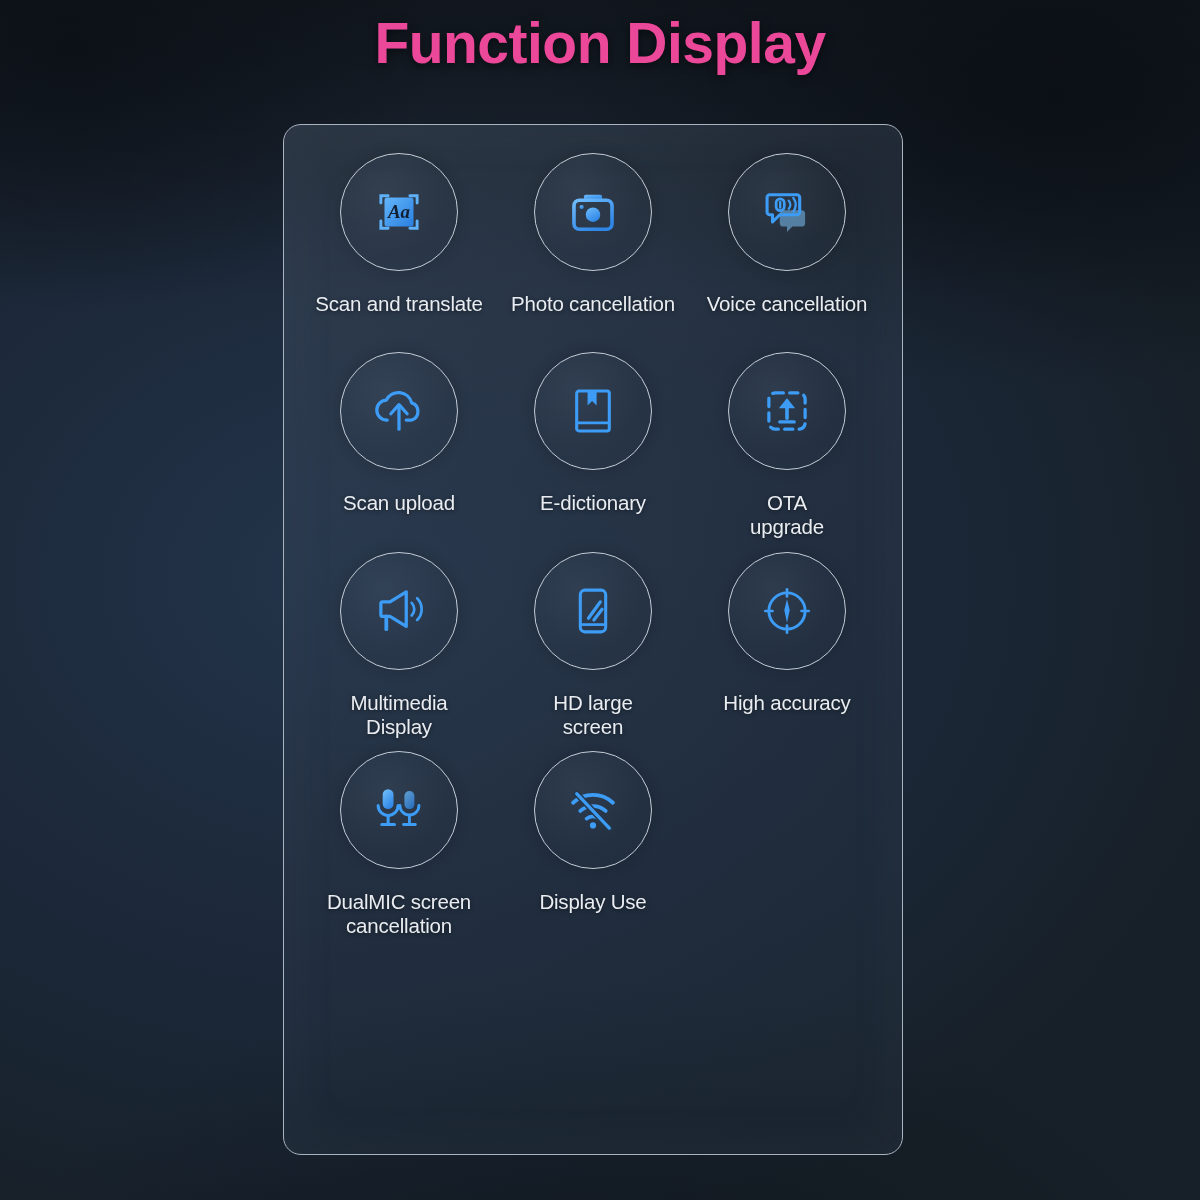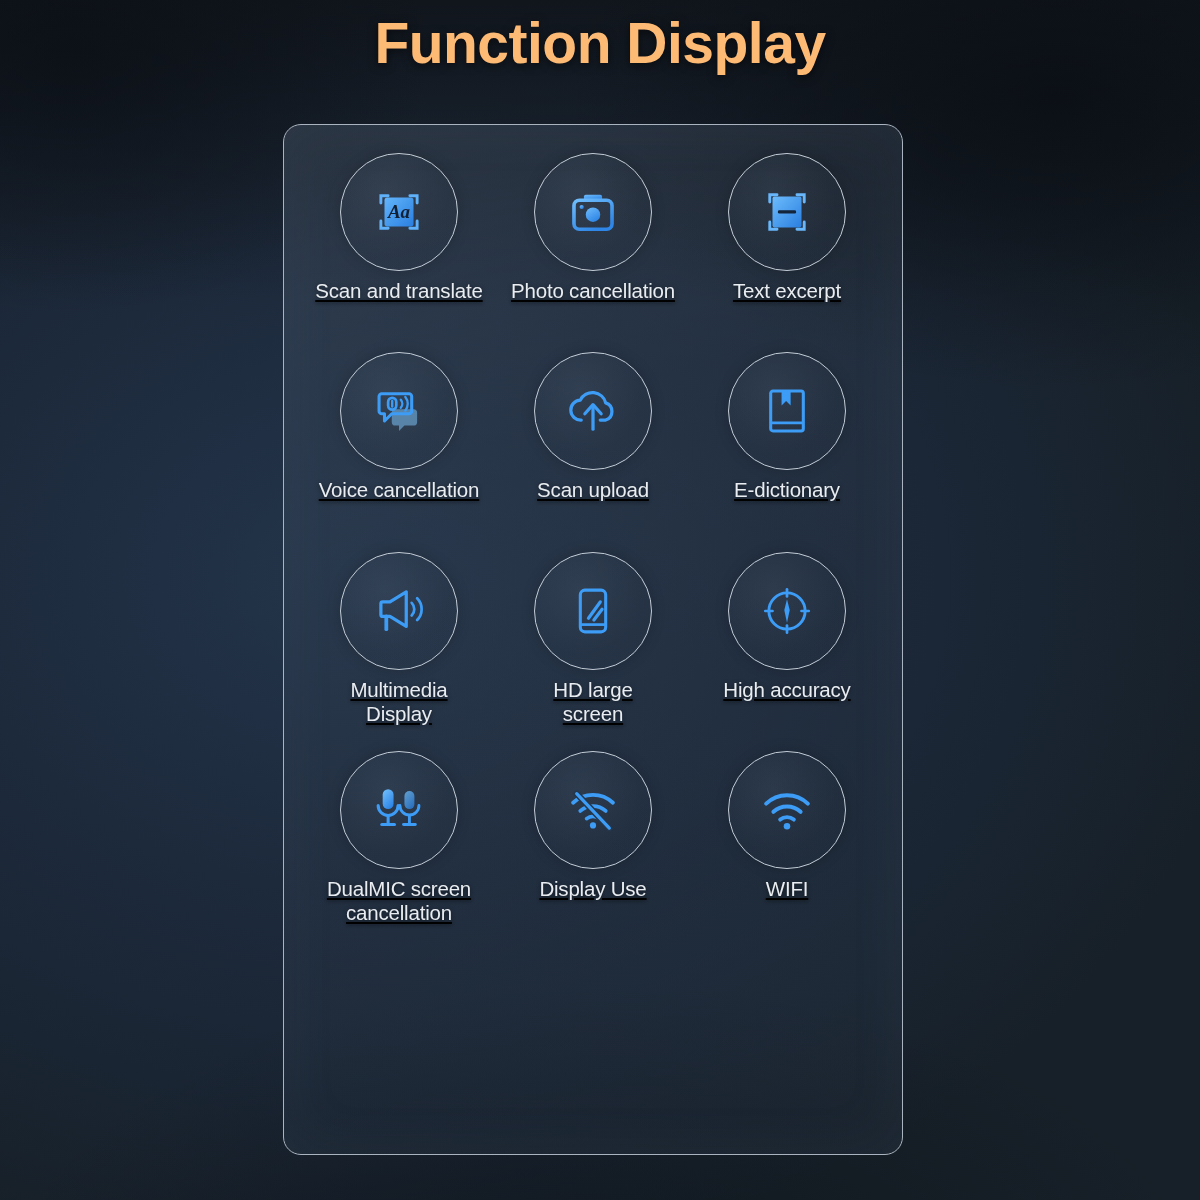--- a/index.html
+++ b/index.html
@@ -32,21 +32,21 @@
       radial-gradient(ellipse 520px 380px at 6% 4%, rgba(10,14,20,0.70) 0%, rgba(10,14,20,0) 70%),
       radial-gradient(ellipse 900px 520px at 50% 112%, rgba(12,18,26,0.70) 0%, rgba(12,18,26,0) 70%);
   }
 
   
   #title {
     position:absolute; left:0; top:10px; width:100%;
     text-align:center;
     font-size:57px;
     font-weight:bold;
-    color:#fdba74;
+    color:#ec4899;
     letter-spacing:-0.5px;
     text-shadow:0 2px 10px rgba(0,0,0,0.55);
   }
 
   
   #panel {
     position:absolute;
     left:283px; top:124px;
     width:620px; height:1031px;
     border-radius:18px;
@@ -62,37 +62,36 @@
     grid-template-rows:repeat(5,1fr);
     padding:22px 18px 10px 18px;
   }
 
   .cell {
     display:flex;
     flex-direction:column;
     align-items:center;
     justify-content:flex-start;
     padding-top:6px;
-    text-decoration:underline;
   }
 
   .circle {
     width:118px; height:118px;
     border-radius:50%;
     border:1.7px solid #c3ccd6;
     display:flex; align-items:center; justify-content:center;
     background:radial-gradient(circle at 38% 32%, rgba(90,106,126,0.20) 0%, rgba(46,59,76,0.12) 60%, rgba(40,52,68,0.05) 100%);
     box-shadow:0 0 14px rgba(0,0,0,0.18);
   }
 
   .icon-wrap { width:58px; height:58px; display:block; }
   .icon-wrap svg { width:100%; height:100%; display:block; overflow:visible; }
 
   .label {
-    margin-top:8px;
+    margin-top:21px;
     text-align:center;
     color:#e9edf1;
     font-size:20.5px;
     line-height:24px;
     letter-spacing:-0.2px;
     white-space:pre-line;
     text-shadow:0 1px 4px rgba(0,0,0,0.5);
   }
 </style>
 </head>
@@ -144,43 +143,20 @@
             <path d="M24 13 h16 a2 2 0 0 1 2 2 v4 h-20 v-4 a2 2 0 0 1 2 -2z" fill="url(#gCam)"></path>
             <rect x="11" y="19" width="42" height="32" rx="6" fill="none" stroke="url(#gCam)" stroke-width="4"></rect>
             <circle cx="32" cy="35" r="8" fill="url(#gCam)"></circle>
             <circle cx="19.5" cy="26.5" r="2.3" fill="url(#gCam)"></circle>
           </svg>
         </span>
       </div>
       <div class="label">Photo cancellation</div>
     </div>
 
-    <div class="cell">
-      <div class="circle">
-        <span class="icon-wrap">
-          <svg viewBox="0 0 64 64">
-            <defs>
-              <linearGradient id="gEx" x1="0" y1="0" x2="1" y2="1">
-                <stop offset="0%" stop-color="#6dbcfc"></stop>
-                  <stop offset="100%" stop-color="#2a7fe0"></stop>
-              </linearGradient>
-            </defs>
-            <rect x="16" y="15" width="32" height="34" rx="2" fill="url(#gEx)"></rect>
-            <rect x="22" y="30" width="20" height="3.6" rx="1.4" fill="#14243a"></rect>
-            <g fill="none" stroke="#69b7fb" stroke-width="3.2" stroke-linecap="round">
-              <path d="M13 21 V13 H21"></path>
-                <path d="M43 13 H51 V21"></path>
-              <path d="M51 43 V51 H43"></path>
-                <path d="M21 51 H13 V43"></path>
-            </g>
-          </svg>
-        </span>
-      </div>
-      <div class="label">Text excerpt</div>
-    </div>
 
     <div class="cell">
       <div class="circle">
         <span class="icon-wrap">
           <svg viewBox="0 0 64 64">
             <path d="M28 30 h20 a4 4 0 0 1 4 4 v10 a4 4 0 0 1 -4 4 h-10 l-6 6 v-6 h-4 a4 4 0 0 1 -4 -4 v-10 a4 4 0 0 1 4 -4z" fill="#7cc0f2" opacity="0.55"></path>
             <path d="M13 13 h30 a3 3 0 0 1 3 3 v16 a3 3 0 0 1 -3 3 h-19 l-8 8 v-8 h-3 a3 3 0 0 1 -3 -3 v-16 a3 3 0 0 1 3 -3z" fill="none" stroke="#3d9cf5" stroke-width="3.4" stroke-linejoin="round"></path>
             <rect x="20" y="17.5" width="9" height="13" rx="4.5" fill="none" stroke="#3d9cf5" stroke-width="3"></rect>
             <line x1="24.5" y1="21" x2="24.5" y2="27" stroke="#3d9cf5" stroke-width="2.6" stroke-linecap="round"></line>
             <g fill="none" stroke="#3d9cf5" stroke-width="2.6" stroke-linecap="round">
@@ -212,20 +188,34 @@
           <svg viewBox="0 0 64 64">
             <rect x="14" y="10" width="36" height="44" rx="2.5" fill="none" stroke="#3d9cf5" stroke-width="3.4"></rect>
             <path d="M14 45 h36" fill="none" stroke="#3d9cf5" stroke-width="3"></path>
             <path d="M26 10 v16 l5 -5 l5 5 v-16z" fill="#3d9cf5"></path>
           </svg>
         </span>
       </div>
       <div class="label">E-dictionary</div>
     </div>
 
+    <div class="cell">
+      <div class="circle">
+        <span class="icon-wrap">
+          <svg viewBox="0 0 64 64">
+            <rect x="12" y="12" width="40" height="40" rx="7" fill="none" stroke="#3d9cf5" stroke-width="3.6" stroke-linecap="round" stroke-dasharray="9 7"></rect>
+            <path d="M32 40 V21" fill="none" stroke="#3d9cf5" stroke-width="4" stroke-linecap="round"></path>
+            <path d="M32 18 L41 29 H23 Z" fill="#3d9cf5"></path>
+            <path d="M24 44 H40" fill="none" stroke="#3d9cf5" stroke-width="3.6" stroke-linecap="round"></path>
+          </svg>
+        </span>
+      </div>
+      <div class="label">OTA
+upgrade</div>
+    </div>
 
     <div class="cell">
       <div class="circle">
         <span class="icon-wrap">
           <svg viewBox="0 0 64 64">
             <path d="M14 22 h8 L40 11 v38 L22 38 h-8 a2 2 0 0 1 -2 -2 v-12 a2 2 0 0 1 2 -2z" fill="none" stroke="#3d9cf5" stroke-width="3.6" stroke-linejoin="round"></path>
             <path d="M18 38 v14" fill="none" stroke="#3d9cf5" stroke-width="4.2" stroke-linecap="round"></path>
             <g fill="none" stroke="#3d9cf5" stroke-width="3" stroke-linecap="round">
               <path d="M46 23 a10 10 0 0 1 0 14"></path>
               <path d="M52 18 a17 17 0 0 1 0 24"></path>
@@ -313,31 +303,16 @@
             </g>
             <circle cx="32" cy="49" r="3.4" fill="#3d9cf5"></circle>
             <path d="M14 14 L50 52" stroke="#24374d" stroke-width="7" stroke-linecap="round"></path>
             <path d="M14 14 L50 52" stroke="#3d9cf5" stroke-width="3.6" stroke-linecap="round"></path>
           </svg>
         </span>
       </div>
       <div class="label">Display Use</div>
     </div>
 
-    <div class="cell">
-      <div class="circle">
-        <span class="icon-wrap">
-          <svg viewBox="0 0 64 64">
-            <g fill="none" stroke="#3d9cf5" stroke-width="4.4" stroke-linecap="round">
-              <path d="M9 25 a33 33 0 0 1 46 0"></path>
-              <path d="M17 34 a22 22 0 0 1 30 0"></path>
-              <path d="M24.5 42.5 a12 12 0 0 1 15 0"></path>
-            </g>
-            <circle cx="32" cy="50" r="3.6" fill="#3d9cf5"></circle>
-          </svg>
-        </span>
-      </div>
-      <div class="label">WIFI</div>
-    </div>
 
 
   </div>
 </div>
 
 </body></html>

